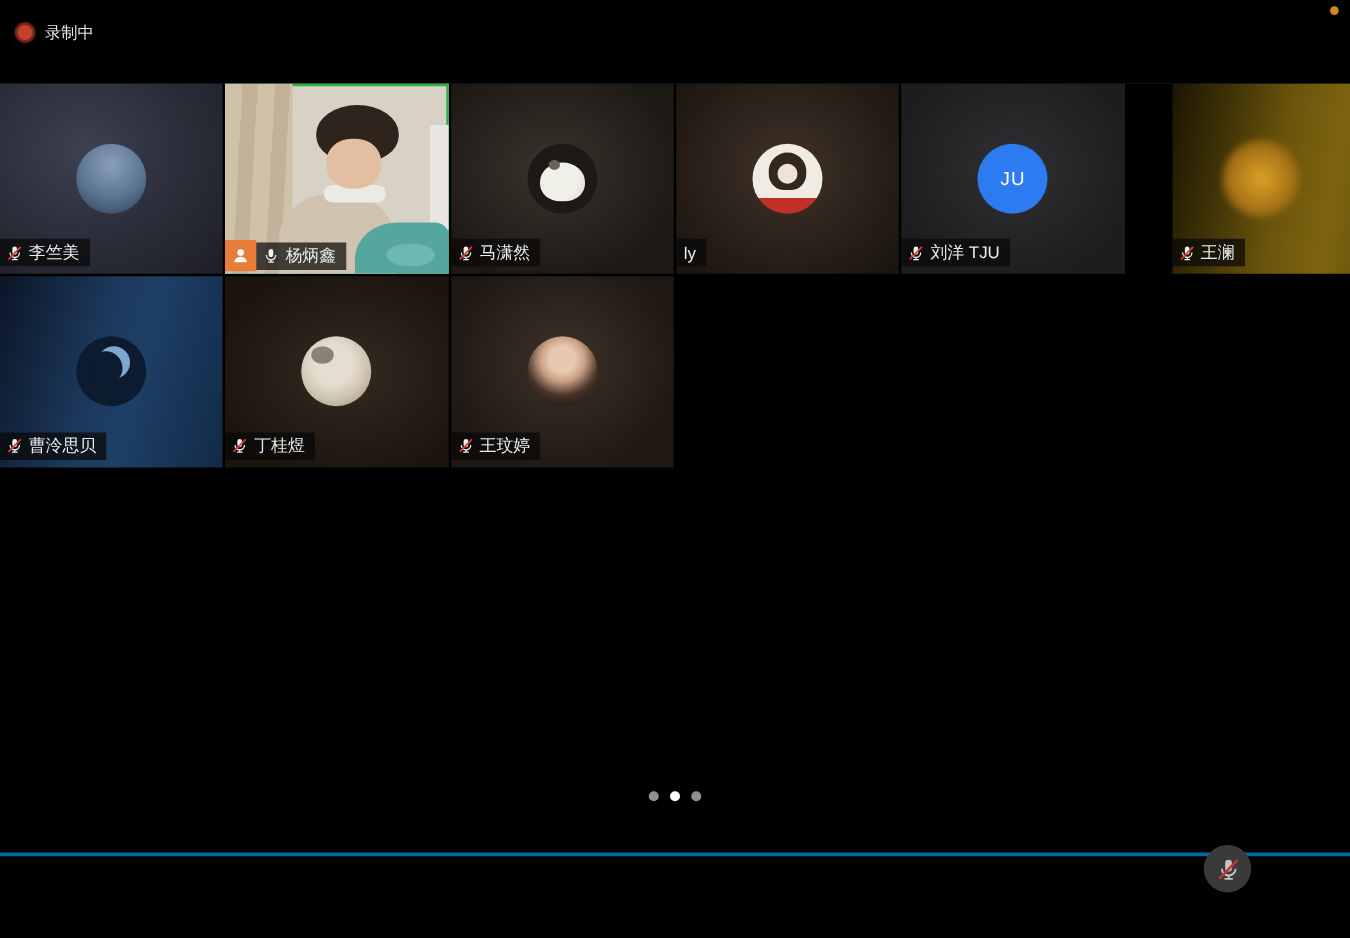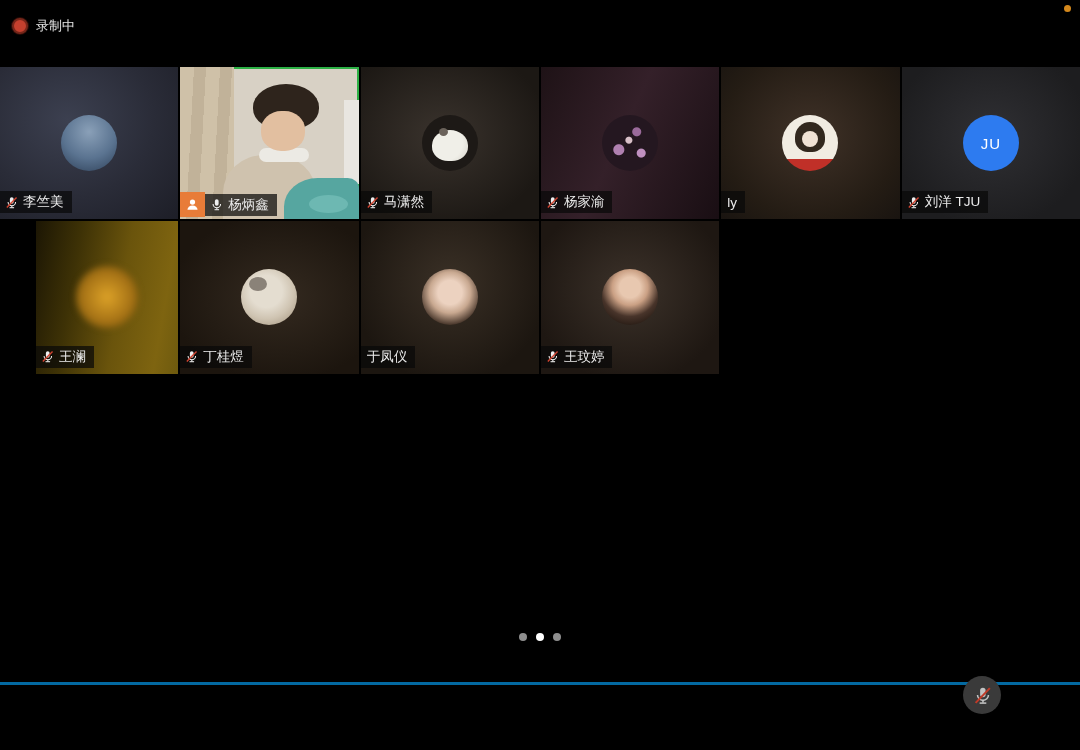--- a/index.html
+++ b/index.html
@@ -202,33 +202,20 @@
               <svg width="13" height="13" viewBox="0 0 16 16">
                 <use href="#mic-muted"></use>
               </svg>
             </span>
         <span>马潇然</span>
       </div>
         </div>
     </div>
 
 
-    <div class="tile t7">
-      <div class="avatar a7"></div>
-      <div class="corner">
-          <div class="nameplate">
-        <span class="mic-s">
-              <svg width="13" height="13" viewBox="0 0 16 16">
-                <use href="#mic-muted"></use>
-              </svg>
-            </span>
-        <span>杨家渝</span>
-      </div>
-        </div>
-    </div>
 
     <div class="tile t8">
       <div class="avatar a8"></div>
       <div class="corner">
           <div class="nameplate noicon">
         <span>ly</span>
       </div>
         </div>
     </div>
 
@@ -253,45 +240,50 @@
         <span class="mic-s">
               <svg width="13" height="13" viewBox="0 0 16 16">
                 <use href="#mic-muted"></use>
               </svg>
             </span>
         <span>王澜</span>
       </div>
         </div>
     </div>
 
+    <div class="tile t11">
+      <div class="avatar a11"></div>
+      <div class="corner">
+          <div class="nameplate">
+        <span class="mic-s">
+              <svg width="13" height="13" viewBox="0 0 16 16">
+                <use href="#mic-muted"></use>
+              </svg>
+            </span>
+        <span>曹泠思贝</span>
+      </div>
+        </div>
+    </div>
 
     <div class="tile t12">
       <div class="avatar a12"></div>
       <div class="corner">
           <div class="nameplate">
         <span class="mic-s">
               <svg width="13" height="13" viewBox="0 0 16 16">
                 <use href="#mic-muted"></use>
               </svg>
             </span>
         <span>丁桂煜</span>
       </div>
         </div>
     </div>
 
 
 
-    <div class="tile t15">
-      <div class="avatar a15"></div>
-      <div class="corner">
-          <div class="nameplate noicon">
-        <span>于凤仪</span>
-      </div>
-        </div>
-    </div>
 
     <div class="tile t16">
       <div class="avatar a16"></div>
       <div class="corner">
           <div class="nameplate">
         <span class="mic-s">
               <svg width="13" height="13" viewBox="0 0 16 16">
                 <use href="#mic-muted"></use>
               </svg>
             </span>

